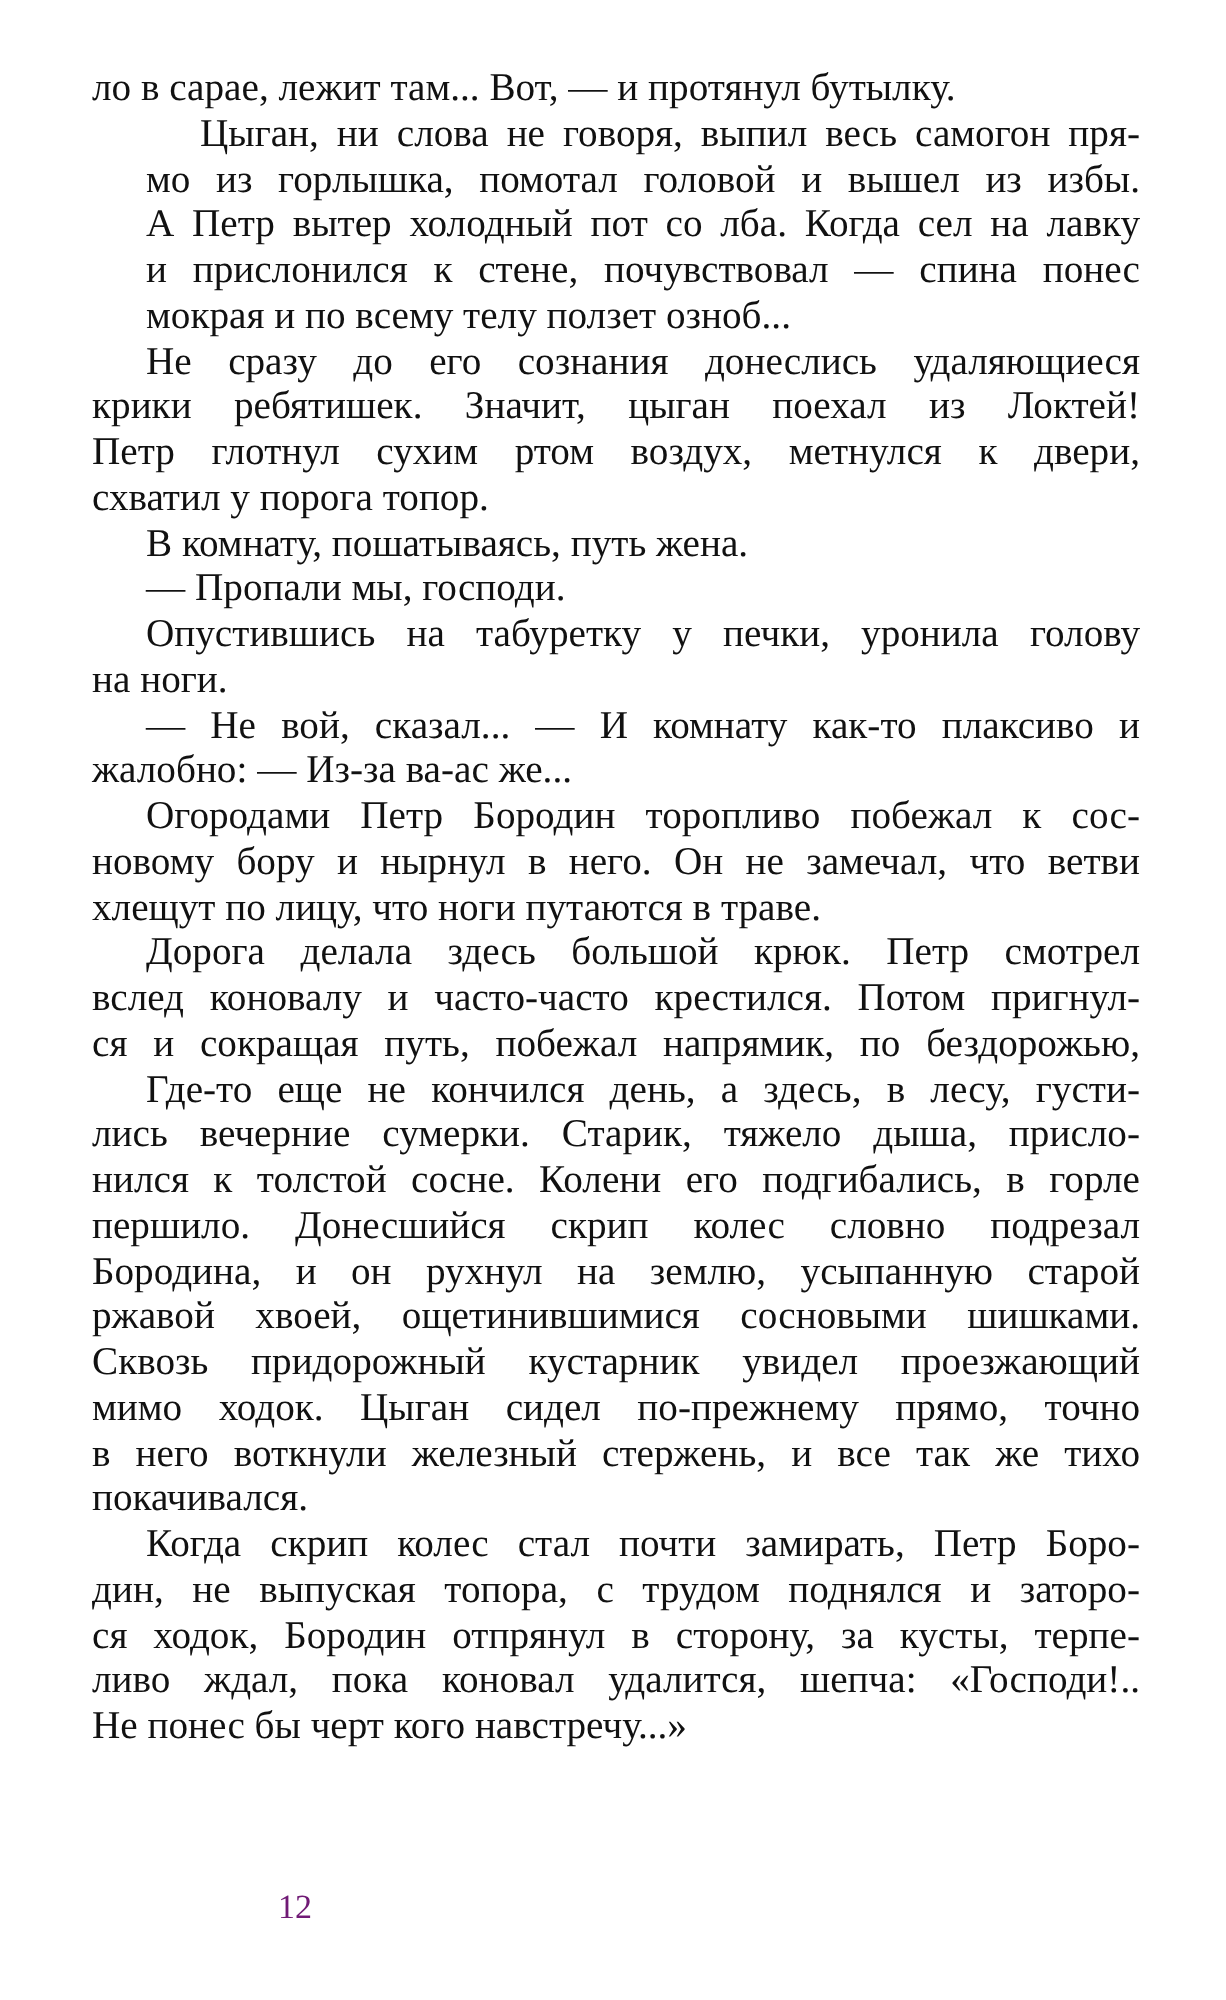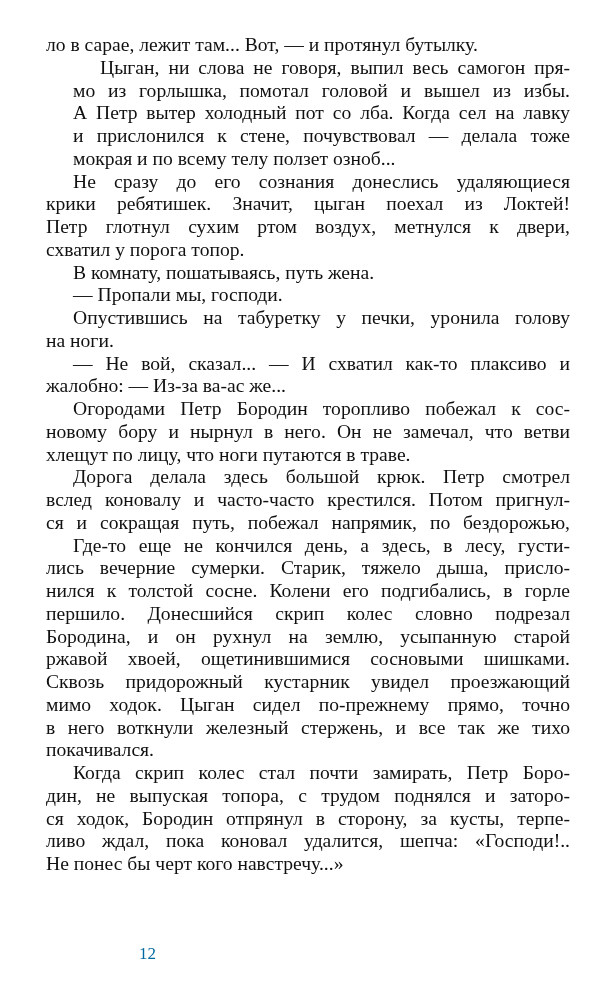--- a/index.html
+++ b/index.html
@@ -17,37 +17,37 @@
   .para { margin: 0; text-align: justify; text-align-last: auto; }
   .para.indent { text-indent: 27px; }
   .line { display: block; text-align: justify; text-align-last: justify; white-space: nowrap; }
   .line.last { text-align-last: left; }
   .page-number {
     position: absolute;
     left: 139px;
     top: 944px;
     font-family: "Liberation Serif", "DejaVu Serif", serif;
     font-size: 17px;
-    color: #0369a1;
+    color: #701a75;
   }
 </style>
 </head>
 <body>
 
 <div class="page">
 
   <p class="para">
     <span class="line last">ло в сарае, лежит там... Вот, — и протянул бутылку.</span>
   </p>
 
   <p class="para indent">
     <span class="line" style="padding-left:27px">Цыган, ни слова не говоря, выпил весь самогон пря-</span>
     <span class="line">мо из горлышка, помотал головой и вышел из избы.</span>
     <span class="line">А Петр вытер холодный пот со лба. Когда сел на лавку</span>
-    <span class="line">и прислонился к стене, почувствовал — делала тоже</span>
+    <span class="line">и прислонился к стене, почувствовал — спина понес</span>
     <span class="line last">мокрая и по всему телу ползет озноб...</span>
   </p>
 
   <p class="para">
     <span class="line" style="padding-left:27px">Не сразу до его сознания донеслись удаляющиеся</span>
     <span class="line">крики ребятишек. Значит, цыган поехал из Локтей!</span>
     <span class="line">Петр глотнул сухим ртом воздух, метнулся к двери,</span>
     <span class="line last">схватил у порога топор.</span>
   </p>
 
@@ -58,21 +58,21 @@
   <p class="para">
     <span class="line last" style="padding-left:27px">— Пропали мы, господи.</span>
   </p>
 
   <p class="para">
     <span class="line" style="padding-left:27px">Опустившись на табуретку у печки, уронила голову</span>
     <span class="line last">на ноги.</span>
   </p>
 
   <p class="para">
-    <span class="line" style="padding-left:27px">— Не вой, сказал... — И схватил как-то плаксиво и</span>
+    <span class="line" style="padding-left:27px">— Не вой, сказал... — И комнату как-то плаксиво и</span>
     <span class="line last">жалобно: — Из-за ва-ас же...</span>
   </p>
 
   <p class="para">
     <span class="line" style="padding-left:27px">Огородами Петр Бородин торопливо побежал к сос-</span>
     <span class="line">новому бору и нырнул в него. Он не замечал, что ветви</span>
     <span class="line last">хлещут по лицу, что ноги путаются в траве.</span>
   </p>
 
 

